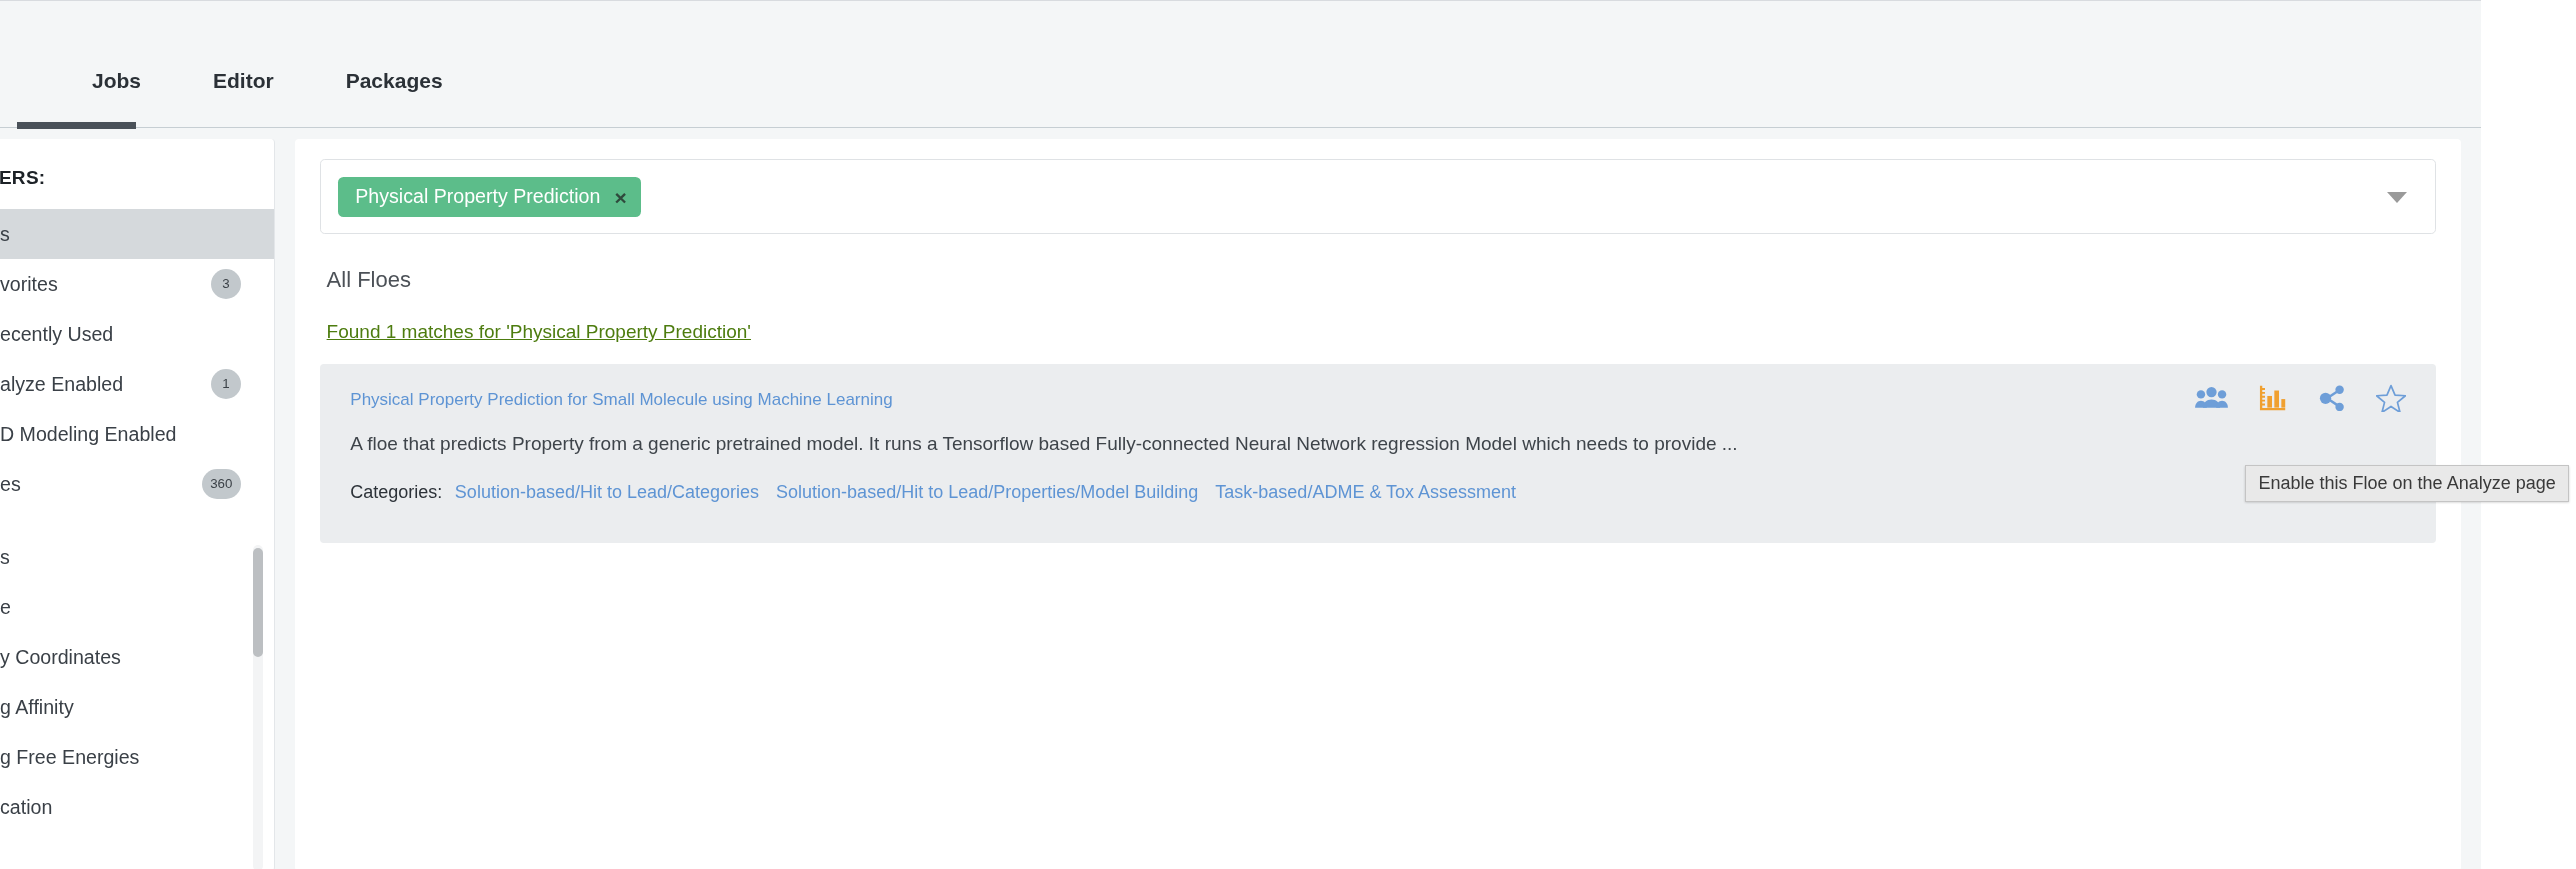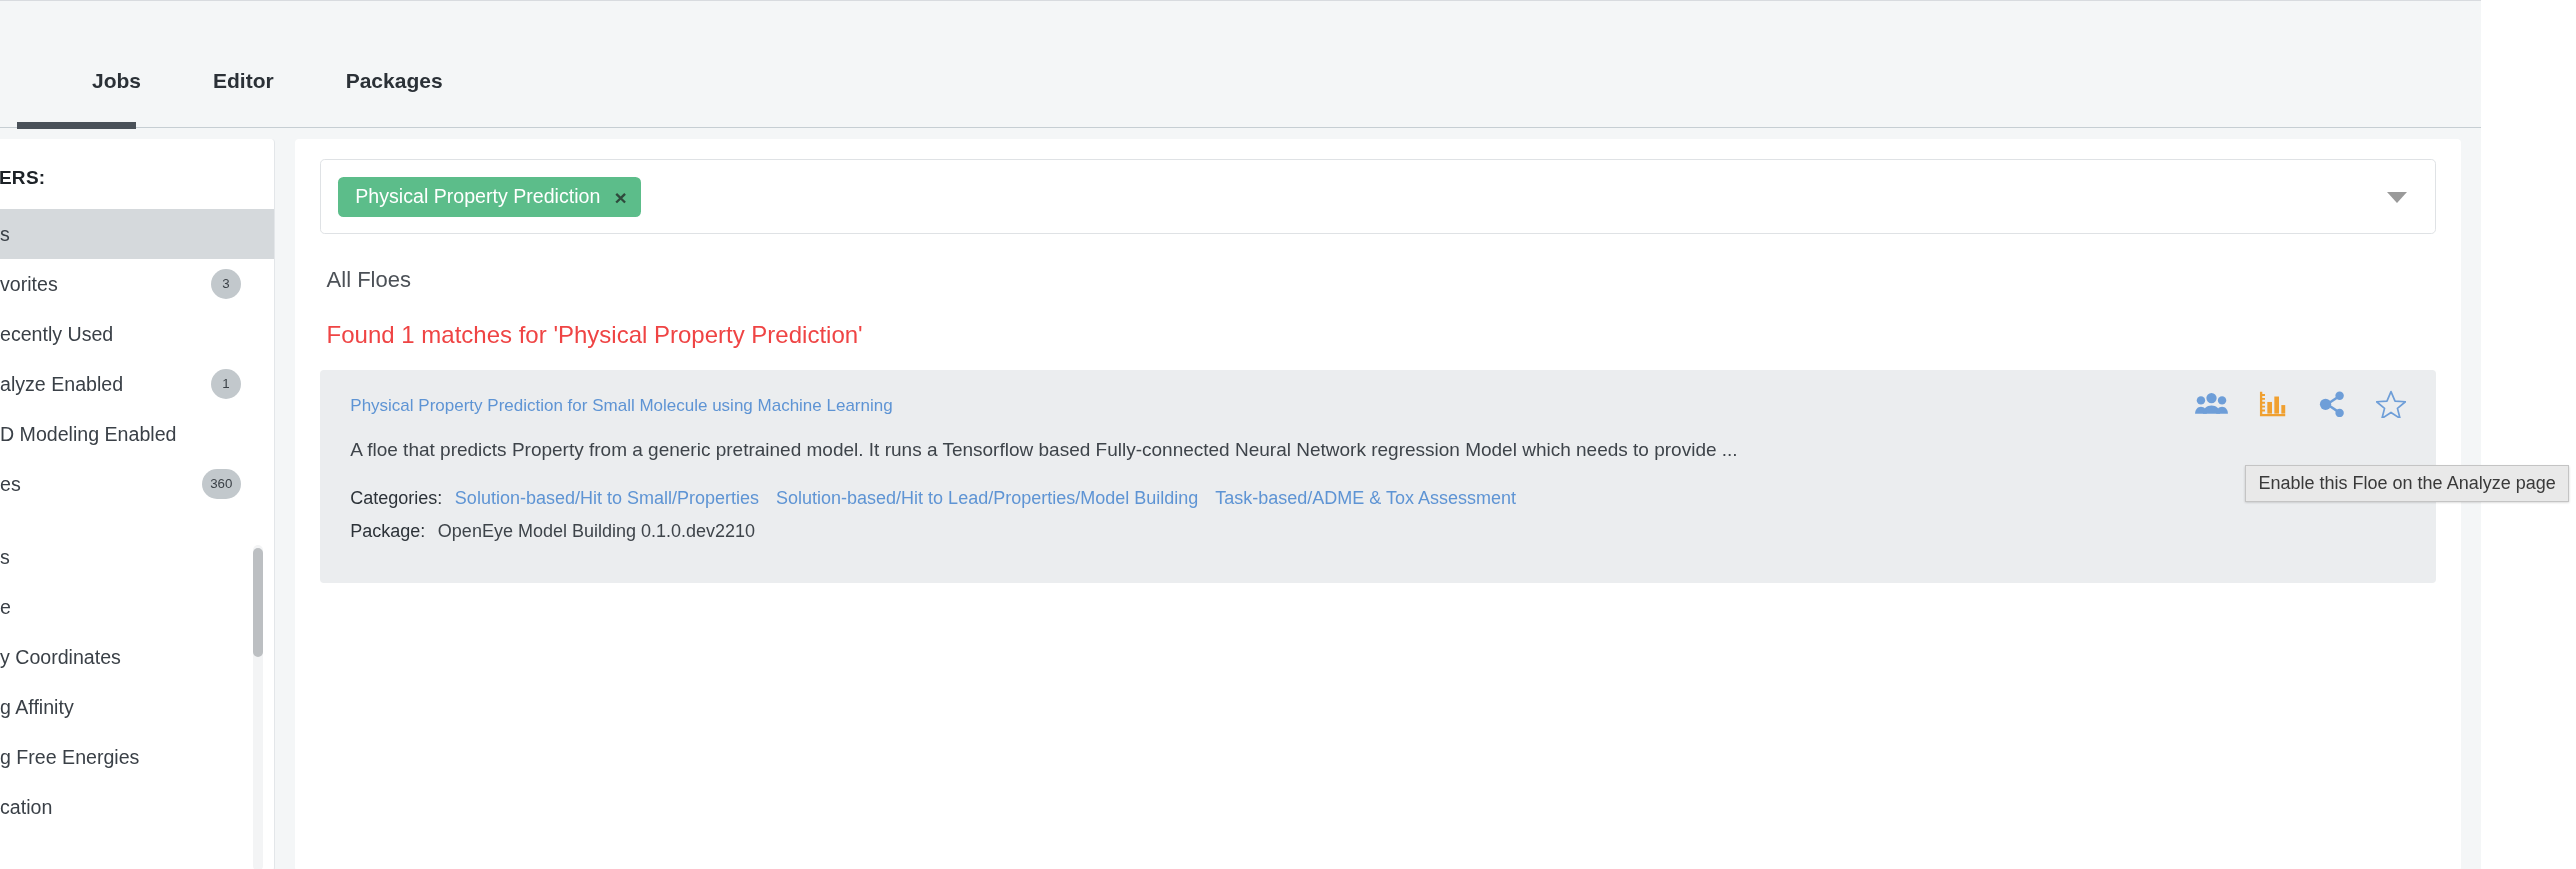--- a/index.html
+++ b/index.html
@@ -170,21 +170,21 @@
     color: #2f4a3c; font-size: 21px; line-height: 1; cursor: pointer;
     font-weight: bold; padding: 0 1.6px;
   }
   .caret {
     position: absolute; right: 28px; top: 50%; margin-top: -4.7px;
     width: 0; height: 0; border-left: 10.2px solid transparent;
     border-right: 10.2px solid transparent; border-top: 11px solid #9a9a9a;
     cursor: pointer;
   }
   .all-floes { font-size: 22px; color: #4c5157; padding: 33px 0 0 6.3px; }
-  .found { font-size: 24px; color: #ef4444; padding: 28px 0 20.3px 6.3px; }
+  .found { font-size: 19px; color: #4d7c0f; padding: 28px 0 20.3px 6.3px; text-decoration: underline; }
 
   .result-card {
     background: #ebedef; border-radius: 3.9px; padding: 26.6px 30px 28px 30px;
     position: relative;
   }
   .result-title {
     font-size: 17px; color: #5e94d4; cursor: pointer;
     margin-bottom: 20.3px; display: inline-block;
   }
   .result-desc {
@@ -328,29 +328,25 @@
 
         <div class="all-floes">All Floes</div>
         <div class="found">Found 1 matches for 'Physical Property Prediction'</div>
 
         <div class="result-card">
           <a class="result-title">Physical Property Prediction for Small Molecule using Machine Learning</a>
           <div class="result-desc">A floe that predicts Property from a generic pretrained model. It runs a Tensorflow based Fully-connected Neural Network regression Model which needs to provide ...</div>
 
           <div class="meta-row">
             <span class="meta-key">Categories:</span>
-            <span class="cat-link">Solution-based/Hit to Small/Properties</span>
+            <span class="cat-link">Solution-based/Hit to Lead/Categories</span>
             <span class="cat-link">Solution-based/Hit to Lead/Properties/Model Building</span>
             <span class="cat-link">Task-based/ADME &amp; Tox Assessment</span>
           </div>
 
-          <div class="meta-row">
-            <span class="meta-key">Package:</span>
-            <span class="pkg-val">OpenEye Model Building 0.1.0.dev2210</span>
-          </div>
 
           <div class="card-actions">
 
             <span class="act-icon">
               <svg width="33" height="25" viewBox="0 0 42 32">
                 <circle cx="21" cy="9" r="6.6" fill="#6e9ed8"></circle>
                 <path d="M10 29c0-6.3 4.9-10.4 11-10.4S32 22.7 32 29z" fill="#6e9ed8"></path>
                 <circle cx="7.5" cy="12" r="5.4" fill="#6e9ed8"></circle>
                 <path d="M0 29c0-5.3 3.3-8.8 7.5-8.8S15 23.7 15 29z" fill="#6e9ed8"></path>
                 <circle cx="34.5" cy="12" r="5.4" fill="#6e9ed8"></circle>

